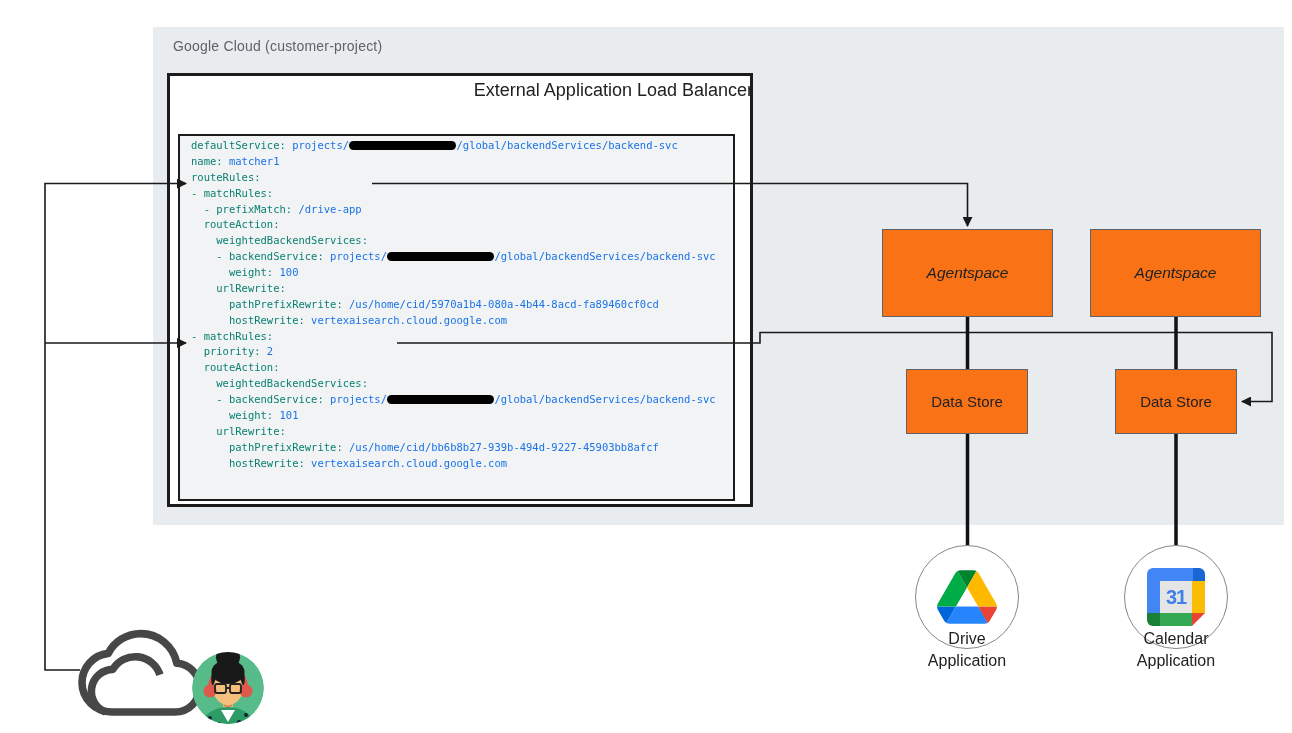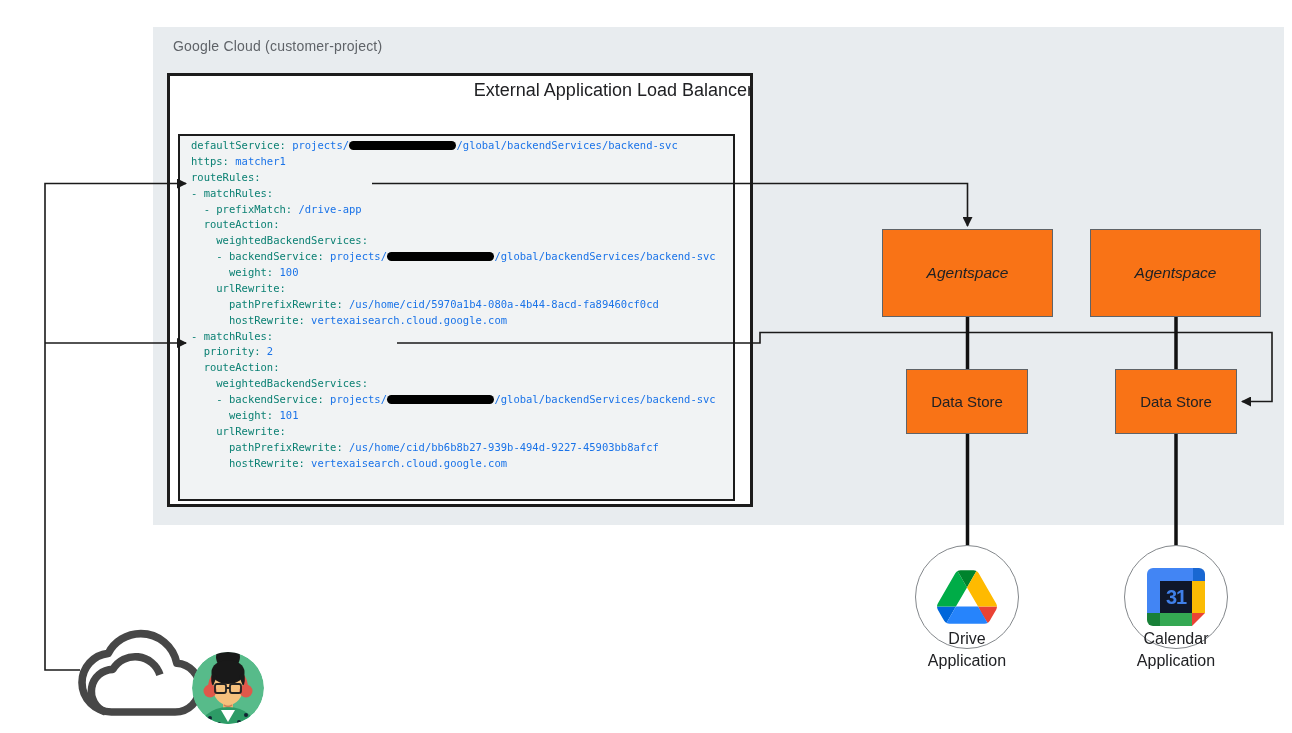--- a/index.html
+++ b/index.html
@@ -38,21 +38,21 @@
   
   .cal-icon{position:relative;width:58px;height:58px;border-radius:6px;overflow:hidden;}
   .cal-icon div{position:absolute;}
   .cal-top{left:0;top:0;width:46px;height:13px;background:#4285f4;}
   .cal-tr{left:46px;top:0;width:12px;height:13px;background:#1967d2;}
   .cal-left{left:0;top:13px;width:13px;height:32px;background:#4285f4;}
   .cal-right{left:45px;top:13px;width:13px;height:32px;background:#fbbc04;}
   .cal-bottom{left:13px;top:45px;width:32px;height:13px;background:#34a853;}
   .cal-bl{left:0;top:45px;width:13px;height:13px;background:#188038;}
   .cal-red{left:45px;top:45px;width:0;height:0;border-top:13px solid #ea4335;border-right:13px solid transparent;}
-  .cal-center{left:13px;top:13px;width:32px;height:32px;background:#0f172a;display:flex;align-items:center;justify-content:center;
+  .cal-center{left:13px;top:13px;width:32px;height:32px;background:#e5e5e5;display:flex;align-items:center;justify-content:center;
     font-size:20px;font-weight:bold;color:#3f7fe8;letter-spacing:-1px;}
 
   
   .urls{position:absolute;left:245px;top:629px;width:445px;text-align:center;font-size:16.5px;line-height:28.6px;color:#17181a;z-index:3;}
 
   svg.overlay{position:absolute;left:0;top:0;z-index:2;pointer-events:none;}
   svg.scene{position:absolute;z-index:4;pointer-events:none;}
 </style>
 </head>
 <body>
@@ -60,21 +60,21 @@
 <div id="stage">
 
   <div class="panel"></div>
   <div class="region-label">Google Cloud (customer-project)</div>
 
   <div class="lb-box"></div>
   <div class="lb-title">External Application Load Balancer</div>
 
   <div class="code-box">
       <div class="code-line"><span class="seg-k">defaultService:</span><span class="seg-v"> projects/</span><span class="redact" style="width: 107.44px;"></span><span class="seg-v">/global/backendServices/backend-svc</span></div>
-      <div class="code-line"><span class="seg-k">https:</span><span class="seg-v"> matcher1</span></div>
+      <div class="code-line"><span class="seg-k">name:</span><span class="seg-v"> matcher1</span></div>
       <div class="code-line"><span class="seg-k">routeRules:</span></div>
       <div class="code-line"><span class="seg-k">- matchRules:</span></div>
       <div class="code-line"><span class="seg-k">  - prefixMatch:</span><span class="seg-v"> /drive-app</span></div>
       <div class="code-line"><span class="seg-k">  routeAction:</span></div>
       <div class="code-line"><span class="seg-k">    weightedBackendServices:</span></div>
       <div class="code-line"><span class="seg-k">    - backendService:</span><span class="seg-v"> projects/</span><span class="redact" style="width: 107.44px;"></span><span class="seg-v">/global/backendServices/backend-svc</span></div>
       <div class="code-line"><span class="seg-k">      weight:</span><span class="seg-v"> 100</span></div>
       <div class="code-line"><span class="seg-k">    urlRewrite:</span></div>
       <div class="code-line"><span class="seg-k">      pathPrefixRewrite:</span><span class="seg-v"> /us/home/cid/5970a1b4-080a-4b44-8acd-fa89460cf0cd</span></div>
       <div class="code-line"><span class="seg-k">      hostRewrite:</span><span class="seg-v"> vertexaisearch.cloud.google.com</span></div>

